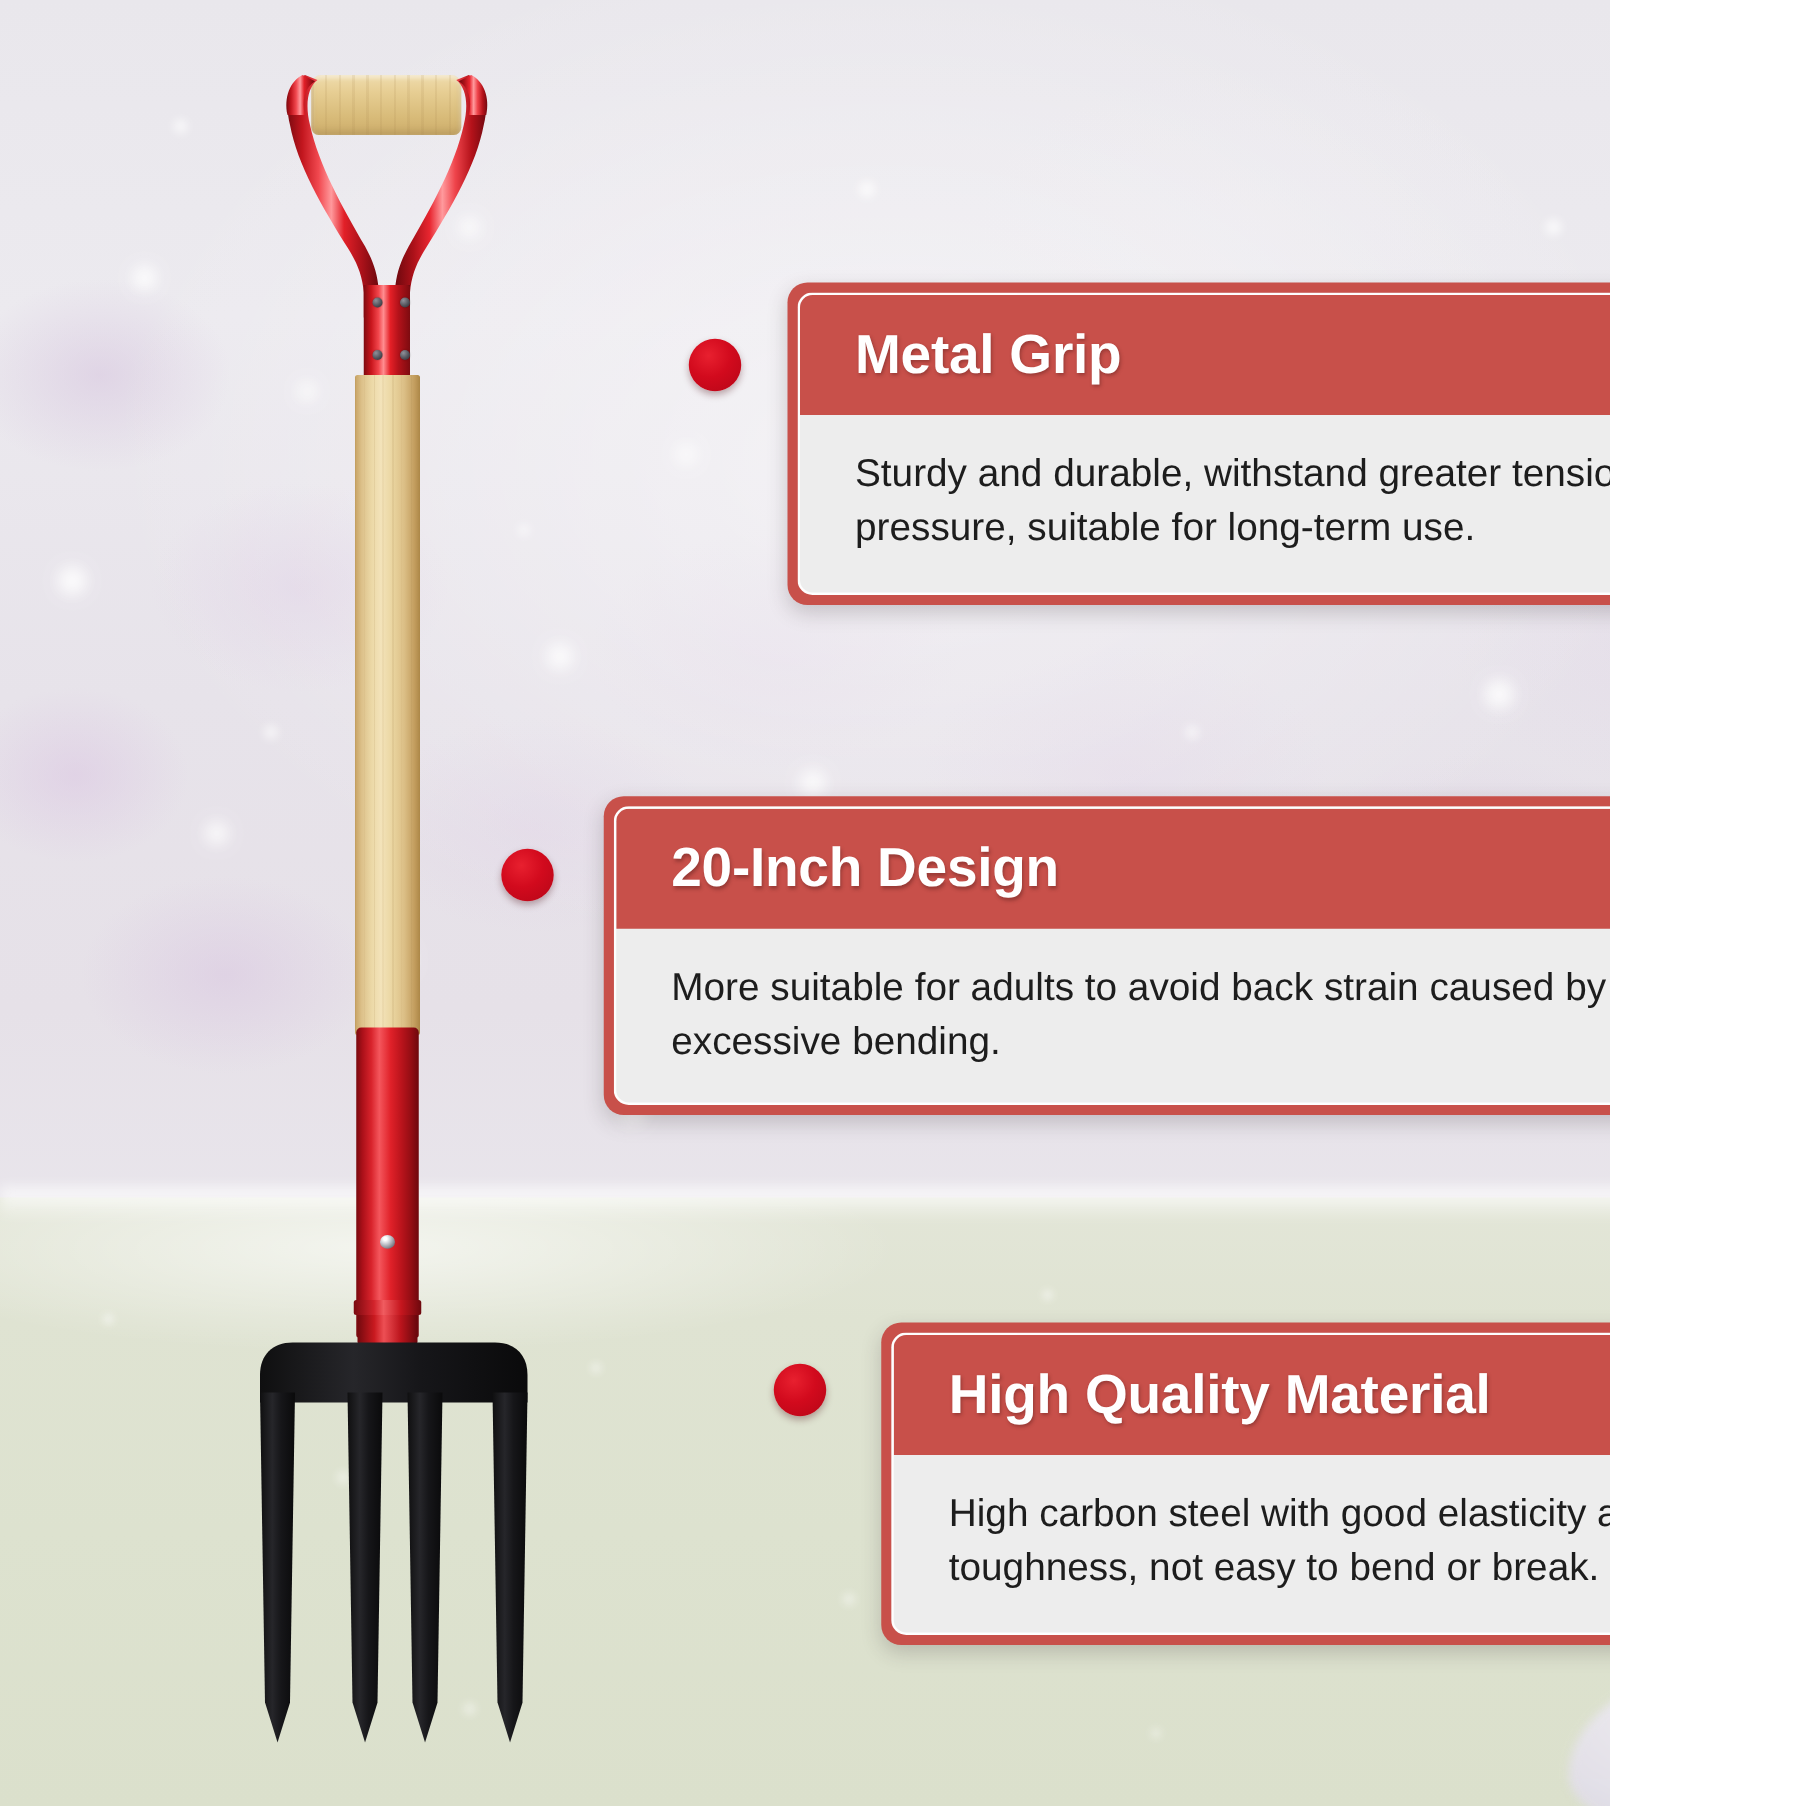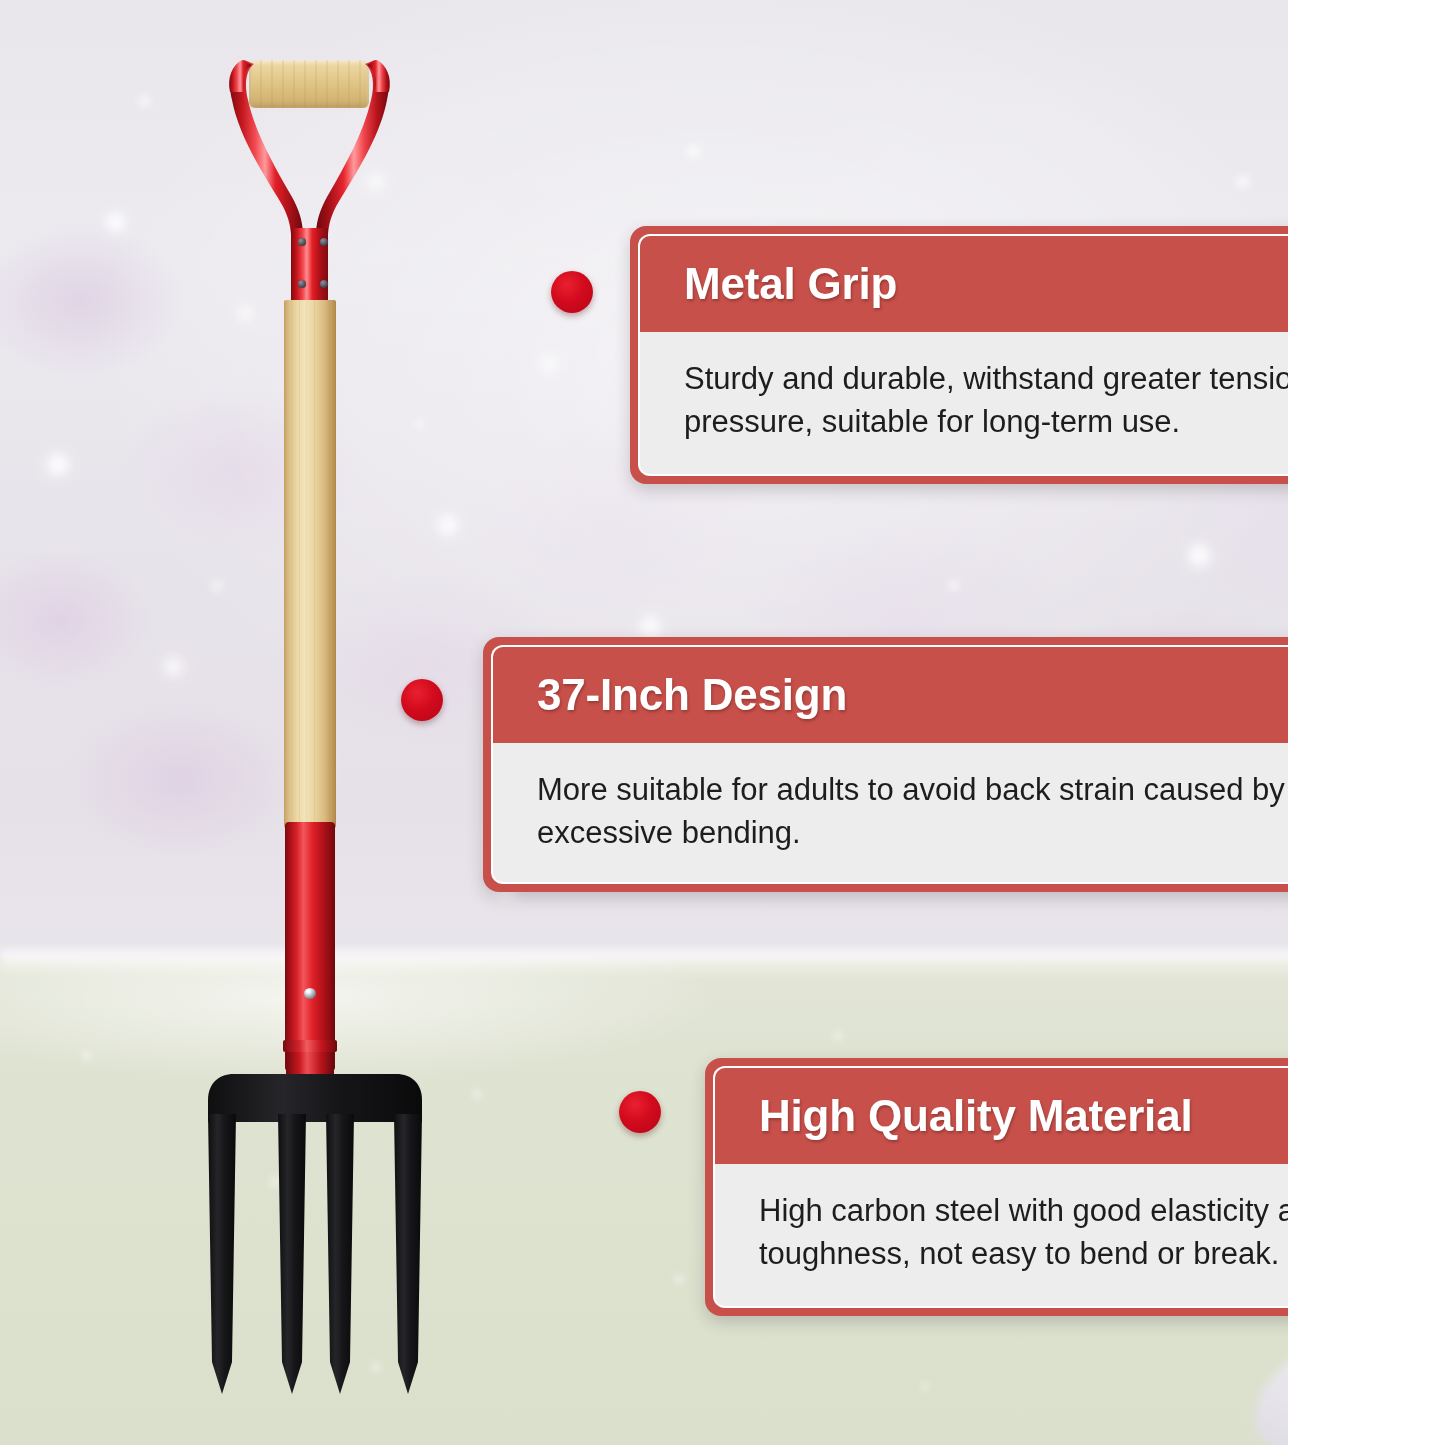--- a/index.html
+++ b/index.html
@@ -326,21 +326,21 @@
         <span class="card-title">Metal Grip</span>
       </div>
       <div class="card-body">Sturdy and durable, withstand greater tension and pressure, suitable for long-term use.</div>
     </div>
   </div>
 
   <div class="dot" style="left:401px;top:679px;"></div>
   <div class="card" style="left:483px;top:637px;width:977px;height:255px;">
     <div class="card-inner">
       <div class="card-head">
-        <span class="card-title">37-Inch Design</span>
+        <span class="card-title">20-Inch Design</span>
       </div>
       <div class="card-body">More suitable for adults to avoid back strain caused by excessive bending.</div>
     </div>
   </div>
 
   <div class="dot" style="left:619px;top:1091px;"></div>
   <div class="card" style="left:705px;top:1058px;width:755px;height:258px;">
     <div class="card-inner">
       <div class="card-head">
         <span class="card-title">High Quality Material</span>

